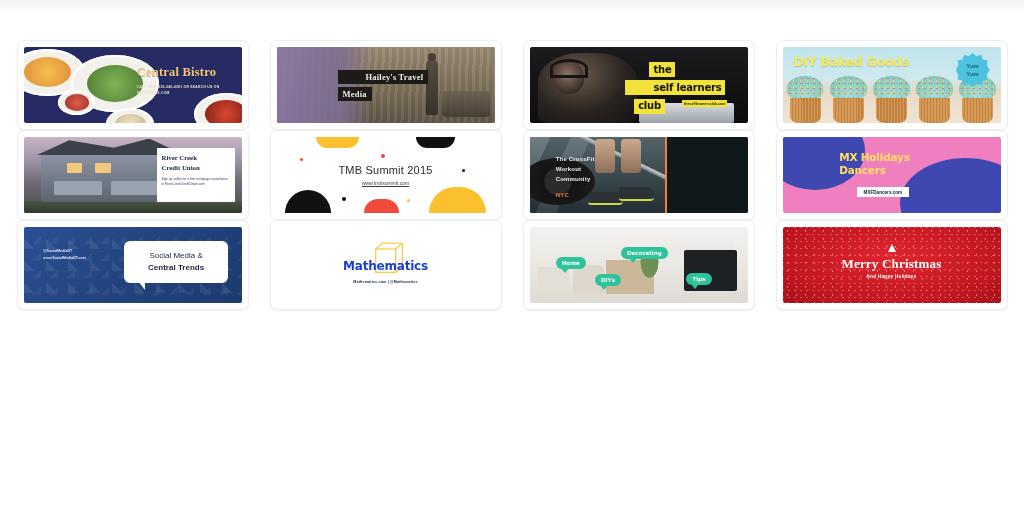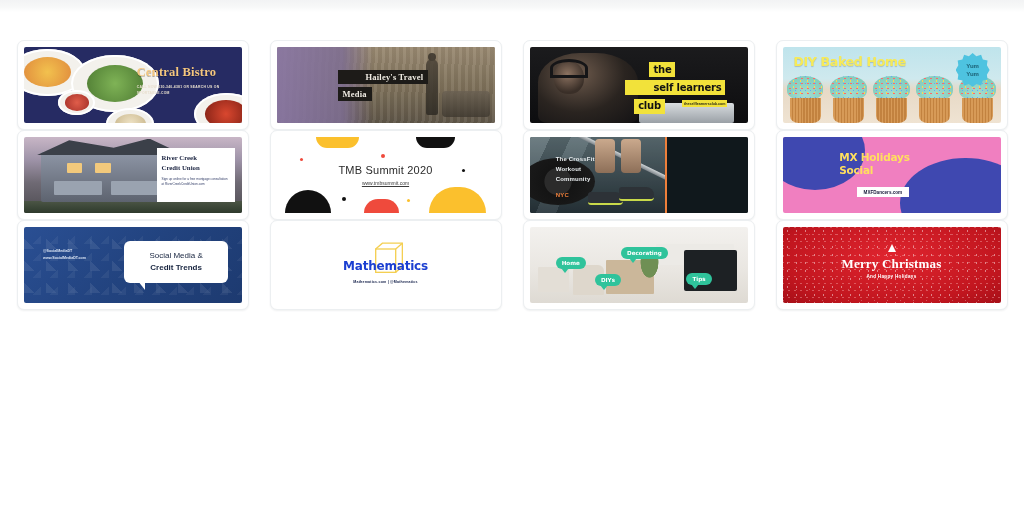--- a/index.html
+++ b/index.html
@@ -330,21 +330,21 @@
             </div>
           <div class="cc">
               <div class="top"></div>
               <div class="cup"></div>
             </div>
           <div class="cc">
               <div class="top"></div>
               <div class="cup"></div>
             </div>
         </div>
-        <div class="bake-t">DIY Baked Home</div>
+        <div class="bake-t">DIY Baked Goods</div>
         <div class="yum">
           <span>Yum</span>
           <span>Yum</span>
         </div>
       </div>
     </div>
 
     <div class="card">
       <div class="banner b-river">
         <div class="lawn"></div>
@@ -369,21 +369,21 @@
         <div class="half" style="left:18%;top:0;width:20%;height:14%;background:#fbc02d;border-radius:0 0 40px 40px;"></div>
         <div class="half" style="left:64%;top:0;width:18%;height:15%;background:#111111;border-radius:0 0 40px 40px;"></div>
         <div class="half" style="left:4%;bottom:0;width:21%;height:30%;background:#111111;border-radius:40px 40px 0 0;"></div>
         <div class="half" style="left:40%;bottom:0;width:16%;height:18%;background:#ef4a3c;border-radius:40px 40px 0 0;"></div>
         <div class="half" style="right:4%;bottom:0;width:26%;height:34%;background:#fbc02d;border-radius:40px 40px 0 0;"></div>
         <div class="dot" style="left:11%;top:27%;width:3px;height:3px;background:#ef4a3c;"></div>
         <div class="dot" style="left:48%;top:22%;width:4px;height:4px;background:#ef4a3c;"></div>
         <div class="dot" style="left:85%;top:42%;width:3px;height:3px;background:#111111;"></div>
         <div class="dot" style="left:30%;bottom:16%;width:4px;height:4px;background:#111111;"></div>
         <div class="dot" style="left:60%;bottom:15%;width:3px;height:3px;background:#fbc02d;"></div>
-        <div class="tmb-t">TMB Summit 2020</div>
+        <div class="tmb-t">TMB Summit 2015</div>
         <div class="tmb-u">www.tmbsummit.com</div>
       </div>
     </div>
 
     <div class="card">
       <div class="banner b-cross">
         <div class="cross-photo"></div>
         <div class="plate-w"></div>
         <div class="bar"></div>
         <div class="leg" style="left:30%;top:2%;"></div>
@@ -399,37 +399,37 @@
         <div class="cross-nyc">NYC</div>
       </div>
     </div>
 
     <div class="card">
       <div class="banner b-mx">
         <div class="mx-blob1"></div>
         <div class="mx-blob2"></div>
         <div class="mx-t">
           <div>MX Holidays</div>
-          <div>Social</div>
+          <div>Dancers</div>
         </div>
         <div class="mx-url">MXFDancers.com</div>
       </div>
     </div>
 
     <div class="card">
       <div class="banner b-social">
         <div class="social-tex"></div>
         <div class="social-h">
           <div>@SocialMediaDT</div>
           <div>www.SocialMediaDT.com</div>
         </div>
         <div class="bubble">
           <span>
             <b style="font-weight:400;display:block;">Social Media &amp;</b>
-            <b style="font-weight:700;display:block;">Credit Trends</b>
+            <b style="font-weight:700;display:block;">Central Trends</b>
           </span>
         </div>
       </div>
     </div>
 
     <div class="card">
       <div class="banner b-math">
         <svg class="cube" viewBox="0 0 40 48">
           <g fill="none" stroke="#f4cf52" stroke-width="1.6">
             <rect x="6" y="12" width="24" height="28"></rect>

